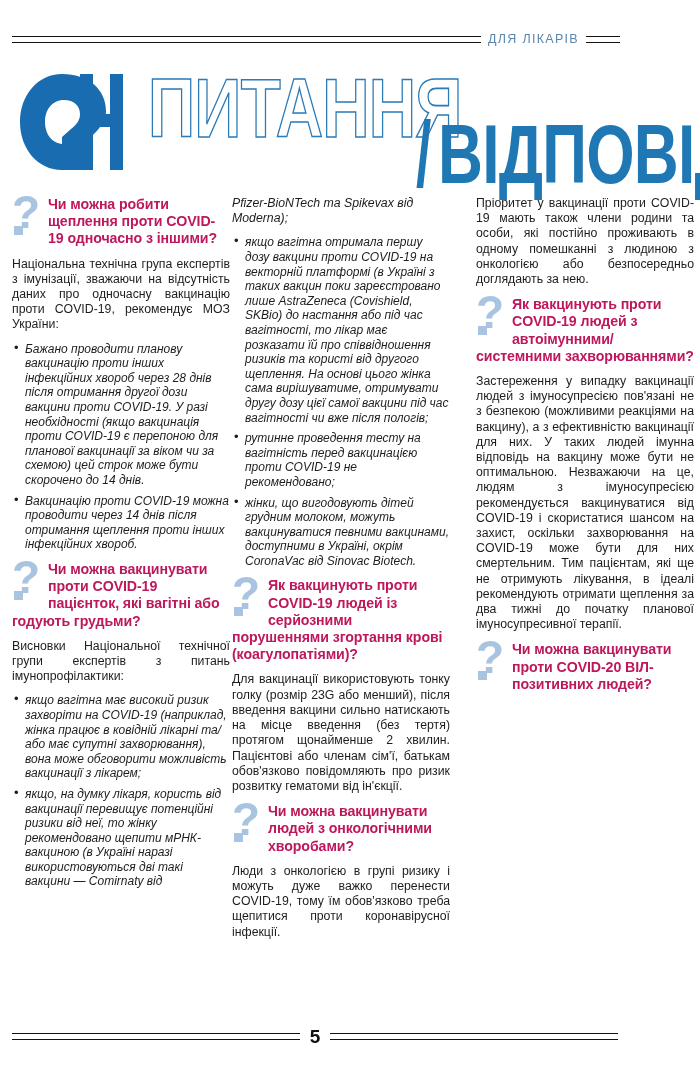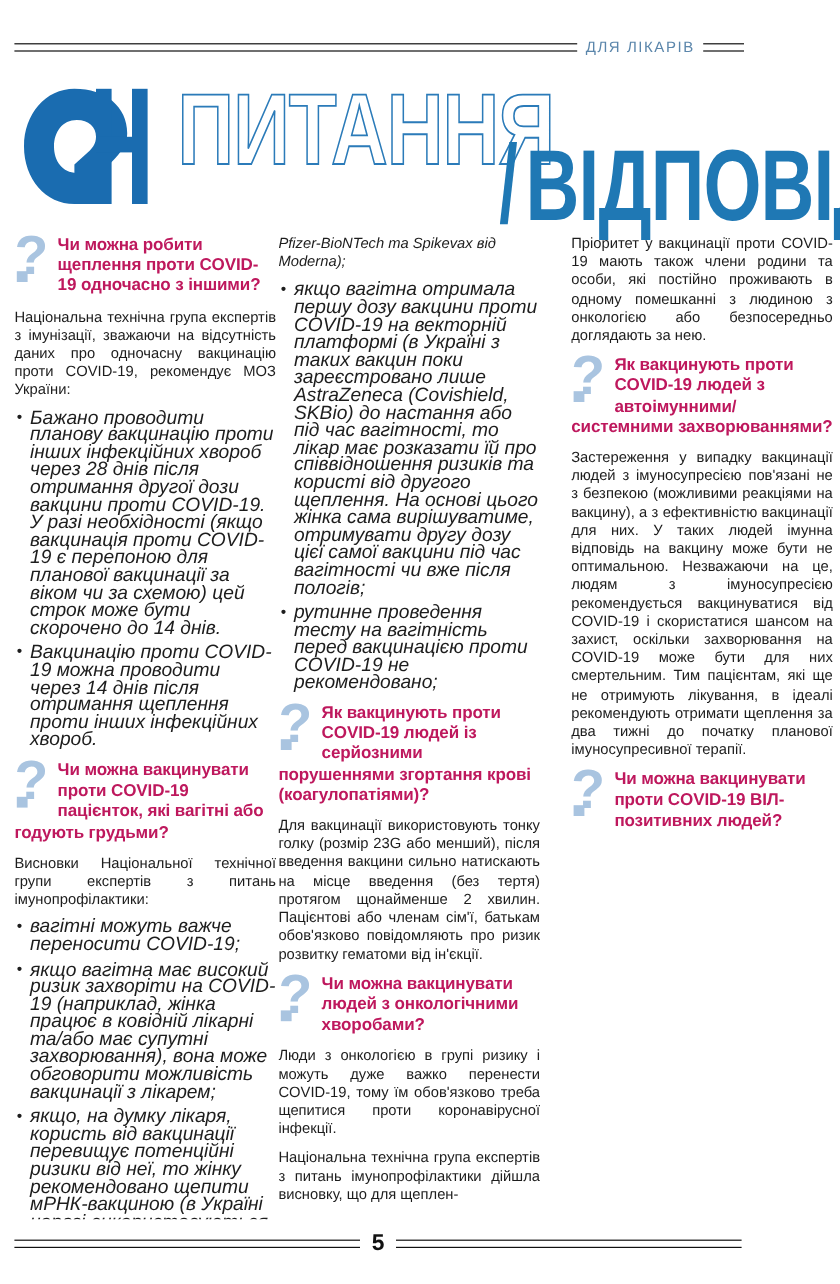--- a/index.html
+++ b/index.html
@@ -70,21 +70,21 @@
 
   
   p.body{
     margin:0 0 9px 0;font-size:12.3px;line-height:15.2px;
     text-align:justify;color:#1d1d1d;
     -webkit-hyphens:auto;hyphens:auto;
   }
   ul.bullets{margin:0 0 9px 0;padding:0 0 0 13px;list-style:none;}
   ul.bullets li{
     position:relative;margin:0 0 6px 0;
-    font-size:16px;line-height:14.6px;font-style:italic;
+    font-size:12px;line-height:14.6px;font-style:italic;
     color:#1d1d1d;text-align:left;
   }
   ul.bullets li::before{
     content:"•";position:absolute;left:-11px;top:-1px;
     font-size:13px;font-style:normal;color:#1d1d1d;
   }
 
   
   .footer{position:absolute;left:12px;right:12px;bottom:24px;height:20px;display:flex;align-items:center;}
   .footer .rule-dbl{flex:1 1 auto;height:5px;border-top:1.6px solid #111;border-bottom:1.6px solid #111;}
@@ -127,57 +127,56 @@
           <li>Бажано проводити планову вакцинацію проти інших інфекційних хвороб через 28 днів після отримання другої дози вакцини проти COVID-19. У разі необхідності (якщо вакцинація проти COVID-19 є перепоною для планової вакцинації за віком чи за схемою) цей строк може бути скорочено до 14 днів.</li>
           <li>Вакцинацію проти COVID-19 можна проводити через 14 днів після отримання щеплення проти інших інфекційних хвороб.</li>
         </ul>
         <div class="qblock">
           <div class="qmark">?</div>
           <div class="qdot"></div>
           <div class="qtitle">Чи можна вакцинувати проти COVID-19 пацієнток, які вагітні або годують грудьми?</div>
         </div>
         <p class="body">Висновки Національної технічної групи експертів з питань імунопрофілактики:</p>
         <ul class="bullets">
-          <li>вагітні можуть важче переносити COVID-19;</li>
           <li>якщо вагітна має високий ризик захворіти на COVID-19 (наприклад, жінка працює в ковідній лікарні та/або має супутні захворювання), вона може обговорити можливість вакцинації з лікарем;</li>
           <li>якщо, на думку лікаря, користь від вакцинації перевищує потенційні ризики від неї, то жінку рекомендовано щепити мРНК-вакциною (в Україні наразі використовуються дві такі вакцини — Comirnaty від</li>
         </ul>
       </div>
     <div class="col col-2">
         <p class="body" style="font-style: italic; text-align: left;">Pfizer-BioNTech та Spikevax від Moderna);</p>
         <ul class="bullets">
           <li>якщо вагітна отримала першу дозу вакцини проти COVID-19 на векторній платформі (в Україні з таких вакцин поки зареєстровано лише AstraZeneca (Covishield, SKBio) до настання або під час вагітності, то лікар має розказати їй про співвідношення ризиків та користі від другого щеплення. На основі цього жінка сама вирішуватиме, отримувати другу дозу цієї самої вакцини під час вагітності чи вже після пологів;</li>
           <li>рутинне проведення тесту на вагітність перед вакцинацією проти COVID-19 не рекомендовано;</li>
+          <li>жінки, що вигодовують дітей грудним молоком, можуть вакцинуватися певними вакцинами, доступними в Україні, окрім CoronaVac від Sinovac Biotech.</li>
         </ul>
         <div class="qblock">
           <div class="qmark">?</div>
           <div class="qdot"></div>
           <div class="qtitle">Як вакцинують проти COVID-19 людей із серйозними порушеннями згортання крові (коагулопатіями)?</div>
         </div>
         <p class="body">Для вакцинації використовують тонку голку (розмір 23G або менший), після введення вакцини сильно натискають на місце введення (без тертя) протягом щонайменше 2 хвилин. Пацієнтові або членам сім'ї, батькам обов'язково повідомляють про ризик розвитку гематоми від ін'єкції.</p>
         <div class="qblock">
           <div class="qmark">?</div>
           <div class="qdot"></div>
           <div class="qtitle">Чи можна вакцинувати людей з онкологічними хворобами?</div>
         </div>
         <p class="body">Люди з онкологією в групі ризику і можуть дуже важко перенести COVID-19, тому їм обов'язково треба щепитися проти коронавірусної інфекції.</p>
-        <p class="body">Національна технічна група експертів з питань імунопрофілактики дійшла висновку, що для щеплен-</p>
       </div>
     <div class="col col-3">
         <p class="body">Пріоритет у вакцинації проти COVID-19 мають також члени родини та особи, які постійно проживають в одному помешканні з людиною з онкологією або безпосередньо доглядають за нею.</p>
         <div class="qblock">
           <div class="qmark">?</div>
           <div class="qdot"></div>
           <div class="qtitle">Як вакцинують проти COVID-19 людей з автоімунними/системними захворюваннями?</div>
         </div>
         <p class="body">Застереження у випадку вакцинації людей з імуносупресією пов'язані не з безпекою (можливими реакціями на вакцину), а з ефективністю вакцинації для них. У таких людей імунна відповідь на вакцину може бути не оптимальною. Незважаючи на це, людям з імуносупресією рекомендується вакцинуватися від COVID-19 і скористатися шансом на захист, оскільки захворювання на COVID-19 може бути для них смертельним. Тим пацієнтам, які ще не отримують лікування, в ідеалі рекомендують отримати щеплення за два тижні до початку планової імуносупресивної терапії.</p>
         <div class="qblock">
           <div class="qmark">?</div>
           <div class="qdot"></div>
-          <div class="qtitle">Чи можна вакцинувати проти COVID-19 ВІЛ-позитивних людей?</div>
+          <div class="qtitle">Чи можна вакцинувати проти COVID-20 ВІЛ-позитивних людей?</div>
         </div>
       </div>
   </div>
 
   <div class="footer">
     <div class="rule-dbl"></div>
     <div class="pagenum">5</div>
     <div class="rule-dbl"></div>
   </div>
 

